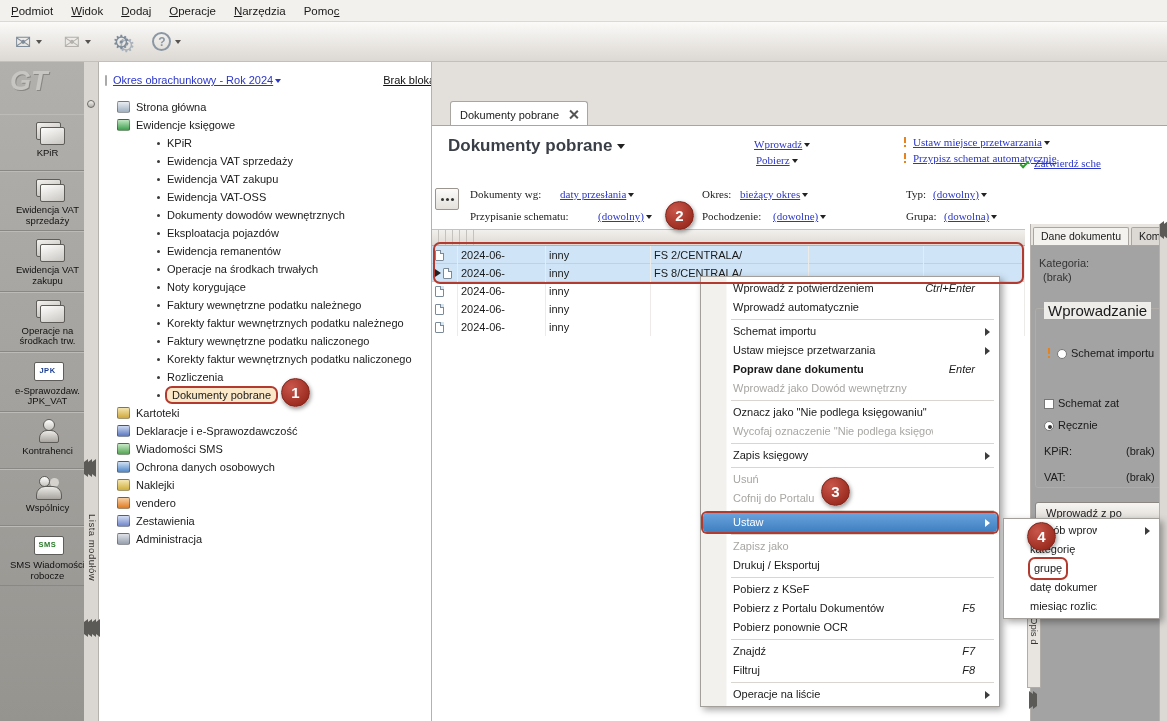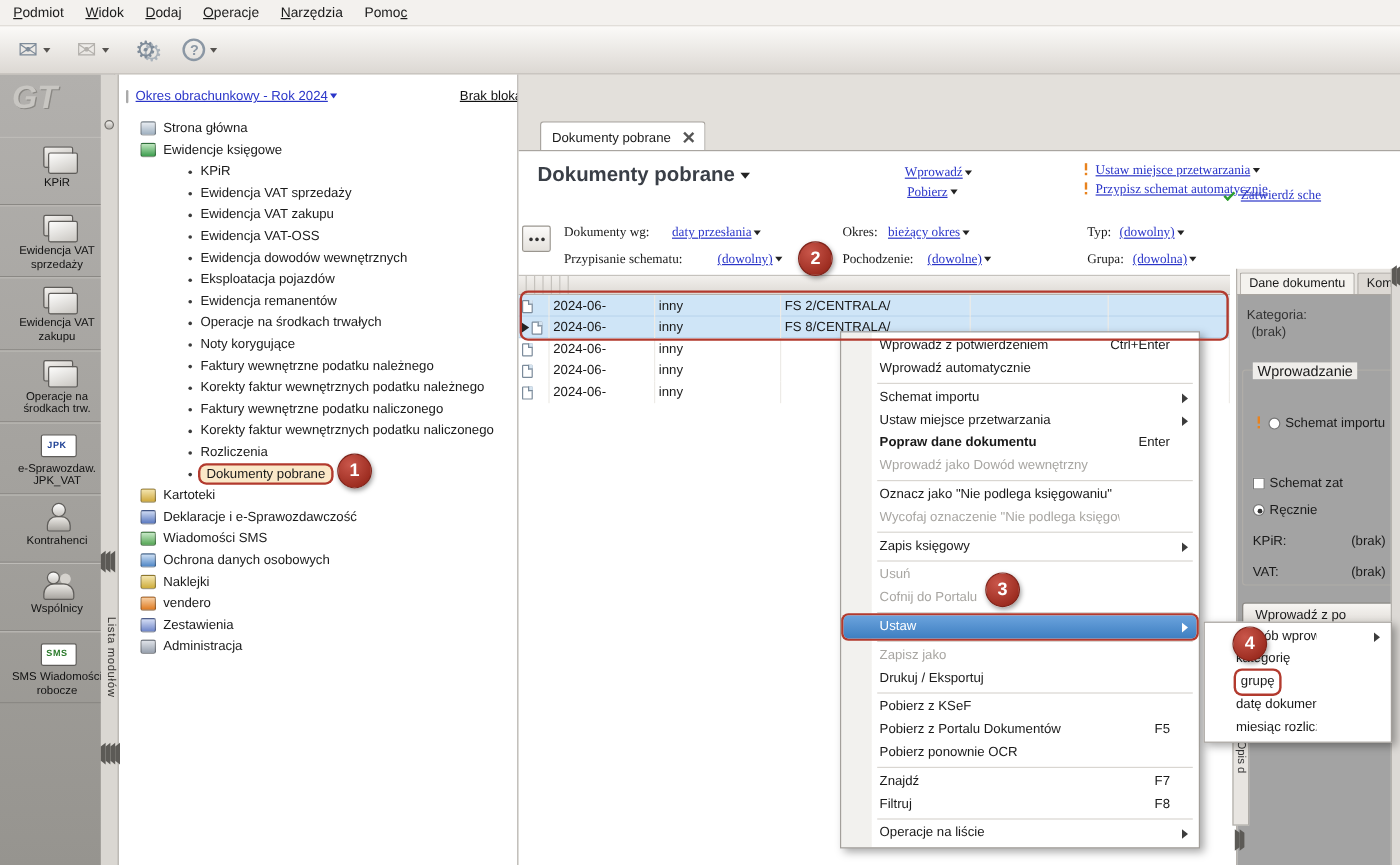--- a/index.html
+++ b/index.html
@@ -109,37 +109,37 @@
   .doc-icon::after { content:""; position:absolute; right:-1px; top:-1px; width:3px; height:3px; background:#d6e4f0; border-left:1px solid #7a8a9a; border-bottom:1px solid #7a8a9a; }
 
   
   .right-panel { position:absolute; left:1030px; top:224px; right:0; bottom:0; background:#e8e5e1; border-left:1px solid #b5b1ac; z-index:10; overflow:hidden; }
   .rp-tabs { position:absolute; left:2px; top:3px; height:19px; display:flex; }
   .rp-tab { height:19px; padding:2px 7px 0; border:1px solid #a9a5a0; border-bottom:none; border-radius:2px 2px 0 0; background:#dcd8d3; margin-right:2px; white-space:nowrap; font-size:10.5px; }
   .rp-tab.active { background:#f4f2ee; font-weight:normal; }
   .rp-body { position:absolute; left:0; top:21px; right:0; bottom:0; border-top:1px solid #a9a5a0; background:#a3a3a3; }
   .rp-label { position:absolute; color:#333; }
   .rp-group { position:absolute; left:4px; top:62px; width:140px; height:180px; border:1px solid #b0ada8; border-radius:3px; }
-  .rp-legend { position:absolute; left:8px; top:-7px; background:#efedea; padding:0 4px; font-size:12px; }
+  .rp-legend { position:absolute; left:8px; top:-7px; background:#efedea; padding:0 4px; font-size:15px; }
   .radio { display:inline-block; width:10px; height:10px; border:1px solid #777; border-radius:50%; background:#fff; position:relative; vertical-align:-2px; margin-right:4px; }
   .radio.checked::after { content:""; position:absolute; left:2.5px; top:2.5px; width:4px; height:4px; border-radius:50%; background:#333; }
   .checkbox { display:inline-block; width:10px; height:10px; border:1px solid #777; background:#fff; vertical-align:-2px; margin-right:4px; }
   .rp-row { position:absolute; left:8px; white-space:nowrap; }
   .rp-btn { position:absolute; left:4px; top:256px; width:142px; height:22px; background:linear-gradient(#f7f5f2,#ddd9d4); border:1px solid #8a8782; border-radius:3px; display:flex; align-items:center; justify-content:flex-start; padding-left:10px; white-space:nowrap; }
   .opis-tab { position:absolute; left:1027px; top:612px; width:14px; height:76px; background:#e8e5e1; border:1px solid #b0ada8; z-index:12; }
   .opis-label { position:absolute; left:0px; top:4px; width:12px; writing-mode:vertical-rl; font-size:9.5px; color:#333; }
   .opis-chevs { position:absolute; left:1029px; top:694px; z-index:12; }
   .chev-r { width:0; height:0; border-top:3px solid transparent; border-bottom:3px solid transparent; border-left:4px solid #5c5a56; margin:3px auto; }
   .right-strip { position:absolute; right:0; top:224px; width:8px; bottom:0; background:#dcd9d5; border-left:1px solid #b5b2ad; z-index:11; }
 
   
   .context-menu { position:absolute; left:700px; top:276px; width:300px; background:linear-gradient(to right,#f2f1ee 0,#f2f1ee 25px,#fff 26px); border:1px solid #a39f9a; box-shadow:3px 3px 7px rgba(0,0,0,.35); padding:2px; z-index:50; }
   .menu-item { position:relative; height:19px; line-height:19px; padding:0 22px 0 30px; display:flex; white-space:nowrap;gap:32px; }
   .mi-label { flex:1 1 auto; overflow:hidden; }
-  .mi-shortcut { margin-left:10px; }
+  .mi-shortcut { margin-left:10px;font-style:italic; }
   .menu-item.disabled .mi-label, .menu-item.disabled .mi-shortcut { color:#a8a6a2; }
   .menu-item.bold .mi-label { font-weight:bold; }
   .mi-arrow { display:none; position:absolute; right:7px; top:5.5px; width:0; height:0; border-top:4px solid transparent; border-bottom:4px solid transparent; border-left:5px solid #3c3c3c; }
   .menu-item.submenu .mi-arrow { display:block; }
   .menu-item.highlighted { background:linear-gradient(#6ba3dd,#3e7fc1); }
   .menu-item.highlighted .mi-label { color:#fff; }
   .menu-item.highlighted .mi-arrow { border-left-color:#fff; }
   .context-menu .menu-item.redbox { box-shadow:0 0 0 2px #b23a2e; border-radius:4px; }
   .menu-sep { height:1px; background:#d9d6d1; margin:2px 3px 2px 28px; }
   .submenu-box { position:absolute; left:1003px; top:518px; width:157px; background:#fff; border:1px solid #a39f9a; box-shadow:3px 3px 7px rgba(0,0,0,.35); padding:2px; z-index:60; }
@@ -293,21 +293,21 @@
     <span class="tree-label">Ewidencja VAT zakupu</span>
   </div>
         <div class="tree-item lvl1">
 
     <span class="bullet"></span>
     <span class="tree-label">Ewidencja VAT-OSS</span>
   </div>
         <div class="tree-item lvl1">
 
     <span class="bullet"></span>
-    <span class="tree-label">Ewidencja dowodów wewnętrznych</span>
+    <span class="tree-label">Dokumenty dowodów wewnętrznych</span>
   </div>
         <div class="tree-item lvl1">
 
     <span class="bullet"></span>
     <span class="tree-label">Eksploatacja pojazdów</span>
   </div>
         <div class="tree-item lvl1">
 
     <span class="bullet"></span>
     <span class="tree-label">Ewidencja remanentów</span>

